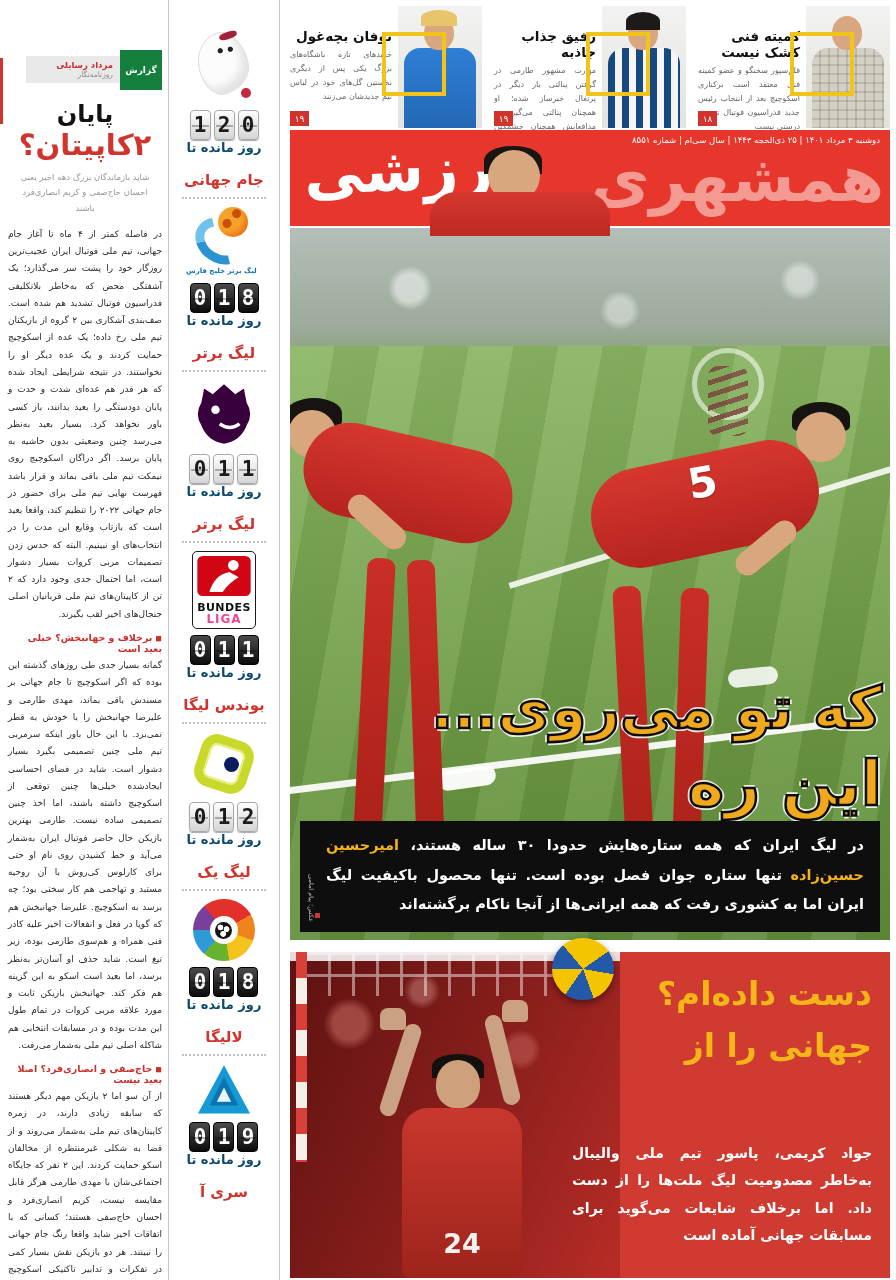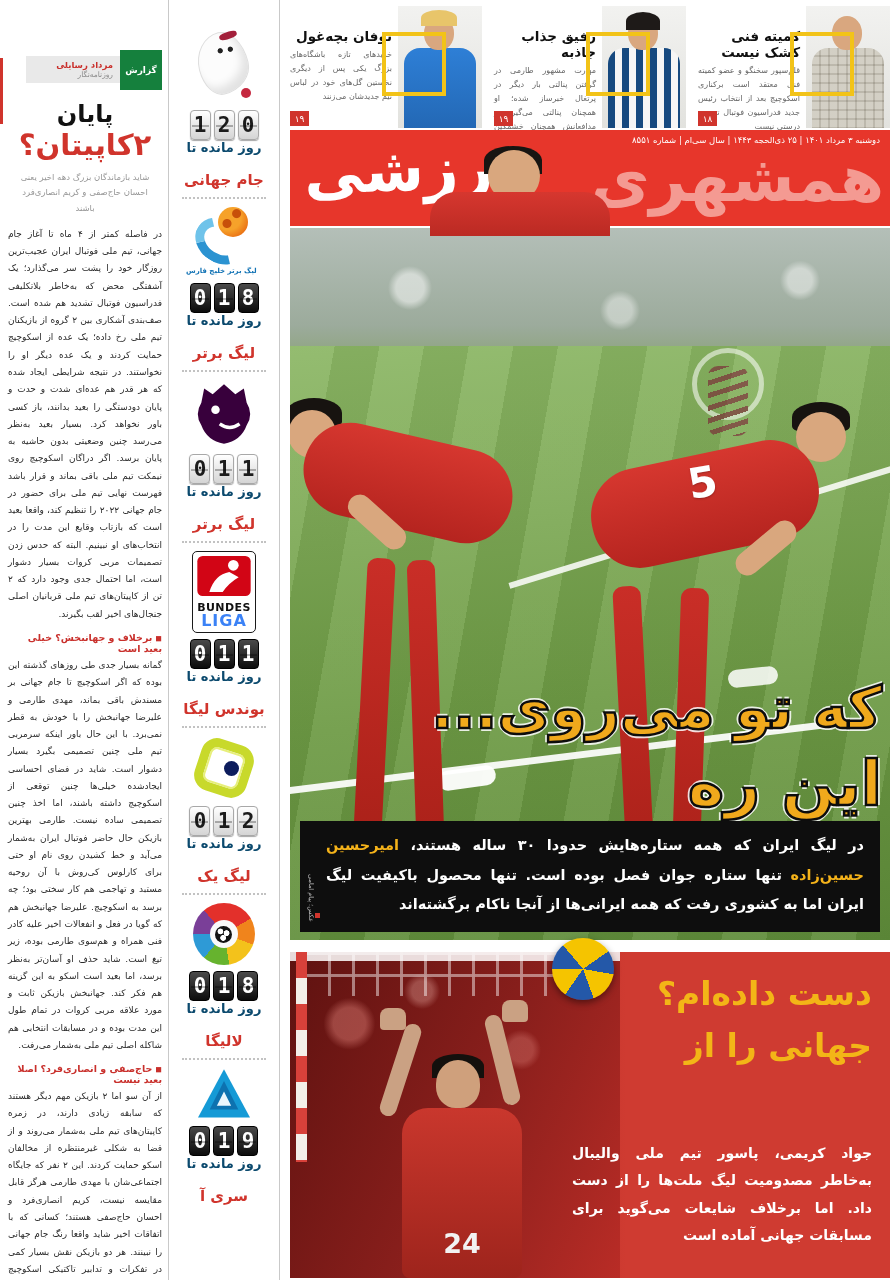--- a/index.html
+++ b/index.html
@@ -51,21 +51,21 @@
   .pg { position:relative; width:76px; height:70px; }
   .pg-ball { position:absolute; right:14px; top:0; width:30px; height:30px; border-radius:50%;
       background:radial-gradient(circle at 62% 22%, #c7500a 0 4px, transparent 5px),
                  radial-gradient(circle at 30% 55%, #c7500a 0 4px, transparent 5px),
                  radial-gradient(circle at 35% 35%, #f6a22a 0 45%, #e96d12 80%); }
   .pg-wave { position:absolute; left:8px; top:12px; width:54px; height:44px; border:9px solid transparent;
       border-bottom-color:#2b93d1; border-left-color:#6fc3ea; border-radius:50%; transform:rotate(32deg); }
   .pg-caption { position:absolute; bottom:2px; left:0; right:0; text-align:left; font-size:7px; color:#1273b5; font-weight:700; direction:rtl; }
   .bl-card { width:64px; background:#fff; border:1px solid #1a1a1a; border-radius:5px; padding:4px 4px 3px; text-align:center; }
   .bl-t1 { font-size:11px; font-weight:800; color:#111; letter-spacing:.4px; line-height:1; margin-top:2px; }
-  .bl-t2 { font-size:16px; font-weight:800; color:#3b82f6; letter-spacing:1px; line-height:1; }
+  .bl-t2 { font-size:12px; font-weight:800; color:#ec4899; letter-spacing:1px; line-height:1; }
   .l1 { position:relative; width:64px; height:64px; }
   .l1-ring { position:absolute; inset:5px; border:9px solid #c8d92b; border-radius:16px; transform:rotate(18deg);
       box-shadow:inset 0 0 0 2px #e7ef7a; }
   .l1-dot { position:absolute; right:17px; top:25px; width:15px; height:15px; border-radius:50%; background:#0c1c5c; }
   .ll { position:relative; width:62px; height:62px; border-radius:50%;
       background:conic-gradient(#e3302b 0 60deg,#f0841c 60deg 110deg,#f3c21b 110deg 170deg,#66b32e 170deg 220deg,#2e9ad6 220deg 270deg,#7a3f98 270deg 320deg,#e3302b 320deg); }
   .ll-core { position:absolute; left:17px; top:17px; width:28px; height:28px; border-radius:50%; background:#fafafa;
       display:flex; align-items:center; justify-content:center; }
   .ll-ball { width:17px; height:17px; border-radius:50%;
       background:radial-gradient(circle at 32% 32%, #fff 0 2.6px, transparent 3.2px),

